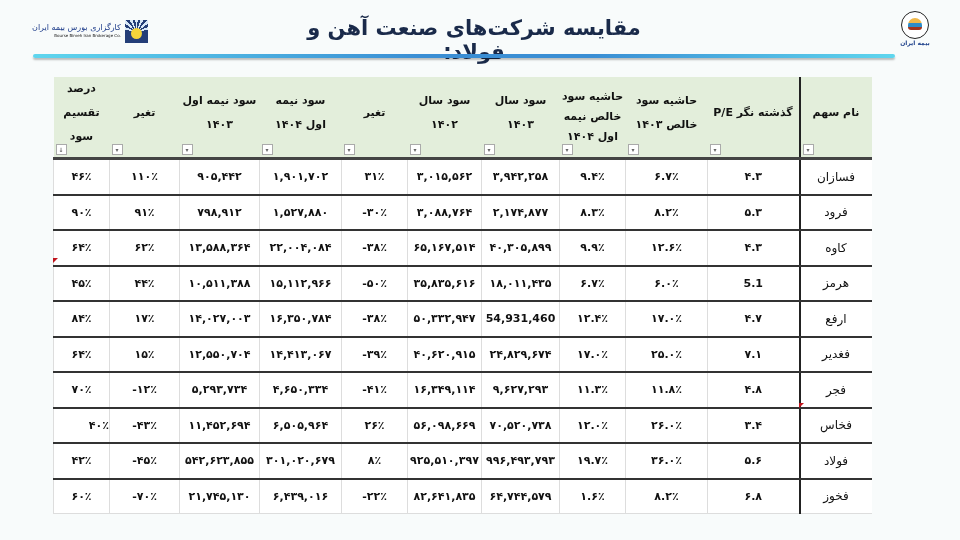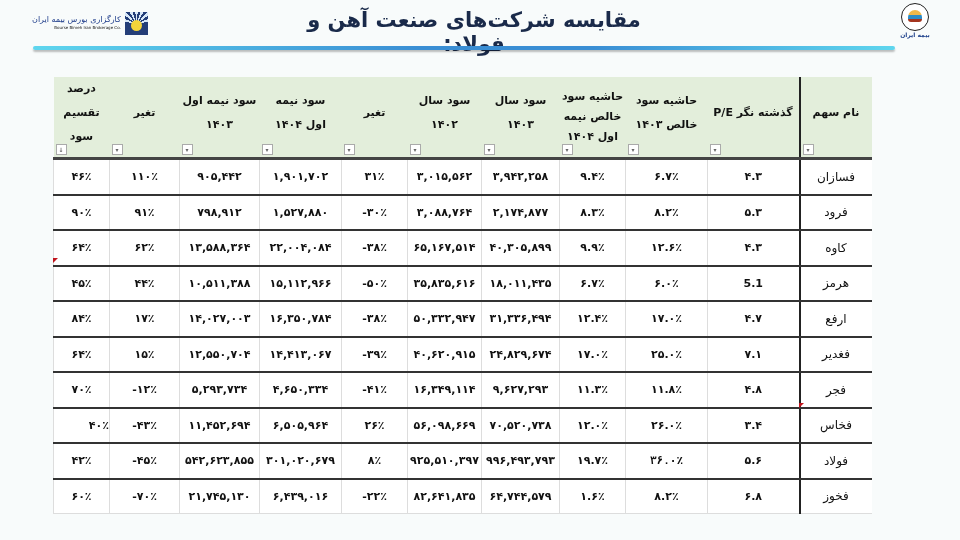--- a/index.html
+++ b/index.html
@@ -1,21 +1,21 @@
 <!DOCTYPE html>
 <html><head>
 <meta charset="utf-8">
 <style>
   html, body { margin:0; padding:0; }
   body {
     width:960px; height:540px; overflow:hidden; position:relative;
     background:#f8fbfb;
     font-family:"DejaVu Sans", sans-serif;
   }
-  .header { position:absolute; left:0; top:0; width:856px; height:60px; }
+  .header { position:absolute; left:0; top:8px; width:856px; height:60px; }
   .brand-left { position:absolute; left:32px; top:10px; width:118px; height:26px; display:flex; align-items:center; gap:4px; }
   .brand-logo-box { width:23px; height:23px; background:#243e78; position:relative; overflow:hidden; }
   .brand-logo-box .sun { position:absolute; left:6px; top:8px; width:11px; height:11px; border-radius:50%; background:#f4d43a; }
   .brand-logo-box .rays { position:absolute; left:0; top:0; width:23px; height:12px;
      background:repeating-conic-gradient(from 90deg at 50% 100%, #d7e7f7 0deg 12deg, #243e78 12deg 24deg); }
   .brand-text { display:flex; flex-direction:column; align-items:flex-end; }
   .brand-text .fa { font-size:8px; color:#1e3c8a; direction:rtl; line-height:10px; }
   .brand-text .en { font-size:4px; color:#111; line-height:6px; white-space:nowrap; }
   .title { position:absolute; left:290px; top:8px; width:368px; text-align:center; direction:rtl;
     font-family:"DejaVu Sans", sans-serif; font-weight:bold; font-size:21px; color:#1a2a4a; }
@@ -183,21 +183,21 @@
           <td style="direction: ltr;">۱۵,۱۱۲,۹۶۶</td>
           <td style="direction: ltr;">۱۰,۵۱۱,۳۸۸</td>
           <td style="direction: ltr;">۴۴٪</td>
           <td style="direction: ltr;">۴۵٪</td>
         </tr>
         <tr>
           <td class="name-col">ارفع</td>
           <td style="direction: ltr;">۴.۷</td>
           <td style="direction: ltr;">۱۷.۰٪</td>
           <td style="direction: ltr;">۱۲.۴٪</td>
-          <td style="direction: ltr;">۳۱,۳۳۶,۴۹۴</td>
+          <td style="direction: ltr;">54,931,460</td>
           <td style="direction: ltr;">۵۰,۳۳۲,۹۴۷</td>
           <td style="direction: ltr;">-۳۸٪</td>
           <td style="direction: ltr;">۱۶,۳۵۰,۷۸۴</td>
           <td style="direction: ltr;">۱۴,۰۲۷,۰۰۳</td>
           <td style="direction: ltr;">۱۷٪</td>
           <td style="direction: ltr;">۸۴٪</td>
         </tr>
         <tr>
           <td class="name-col">فغدیر</td>
           <td style="direction: ltr;">۷.۱</td>
@@ -233,21 +233,21 @@
           <td style="direction: ltr;">۵۶,۰۹۸,۶۶۹</td>
           <td style="direction: ltr;">۲۶٪</td>
           <td style="direction: ltr;">۶,۵۰۵,۹۶۴</td>
           <td style="direction: ltr;">۱۱,۴۵۲,۶۹۴</td>
           <td style="direction: ltr;">-۴۳٪</td>
           <td style="direction: ltr; text-align: right;">۴۰٪</td>
         </tr>
         <tr>
           <td class="name-col">فولاد</td>
           <td style="direction: ltr;">۵.۶</td>
-          <td style="direction: ltr; font-family: Liberation Mono, monospace;">۳۶.۰٪</td>
+          <td style="direction: ltr;">۳۶.۰٪</td>
           <td style="direction: ltr; text-align: center;">۱۹.۷٪</td>
           <td style="direction: ltr;">۹۹۶,۴۹۳,۷۹۳</td>
           <td style="direction: ltr;">۹۲۵,۵۱۰,۳۹۷</td>
           <td style="direction: ltr;">۸٪</td>
           <td style="direction: ltr;">۳۰۱,۰۲۰,۶۷۹</td>
           <td style="direction: ltr;">۵۴۲,۶۲۳,۸۵۵</td>
           <td style="direction: ltr;">-۴۵٪</td>
           <td style="direction: ltr;">۴۲٪</td>
         </tr>
         <tr>

